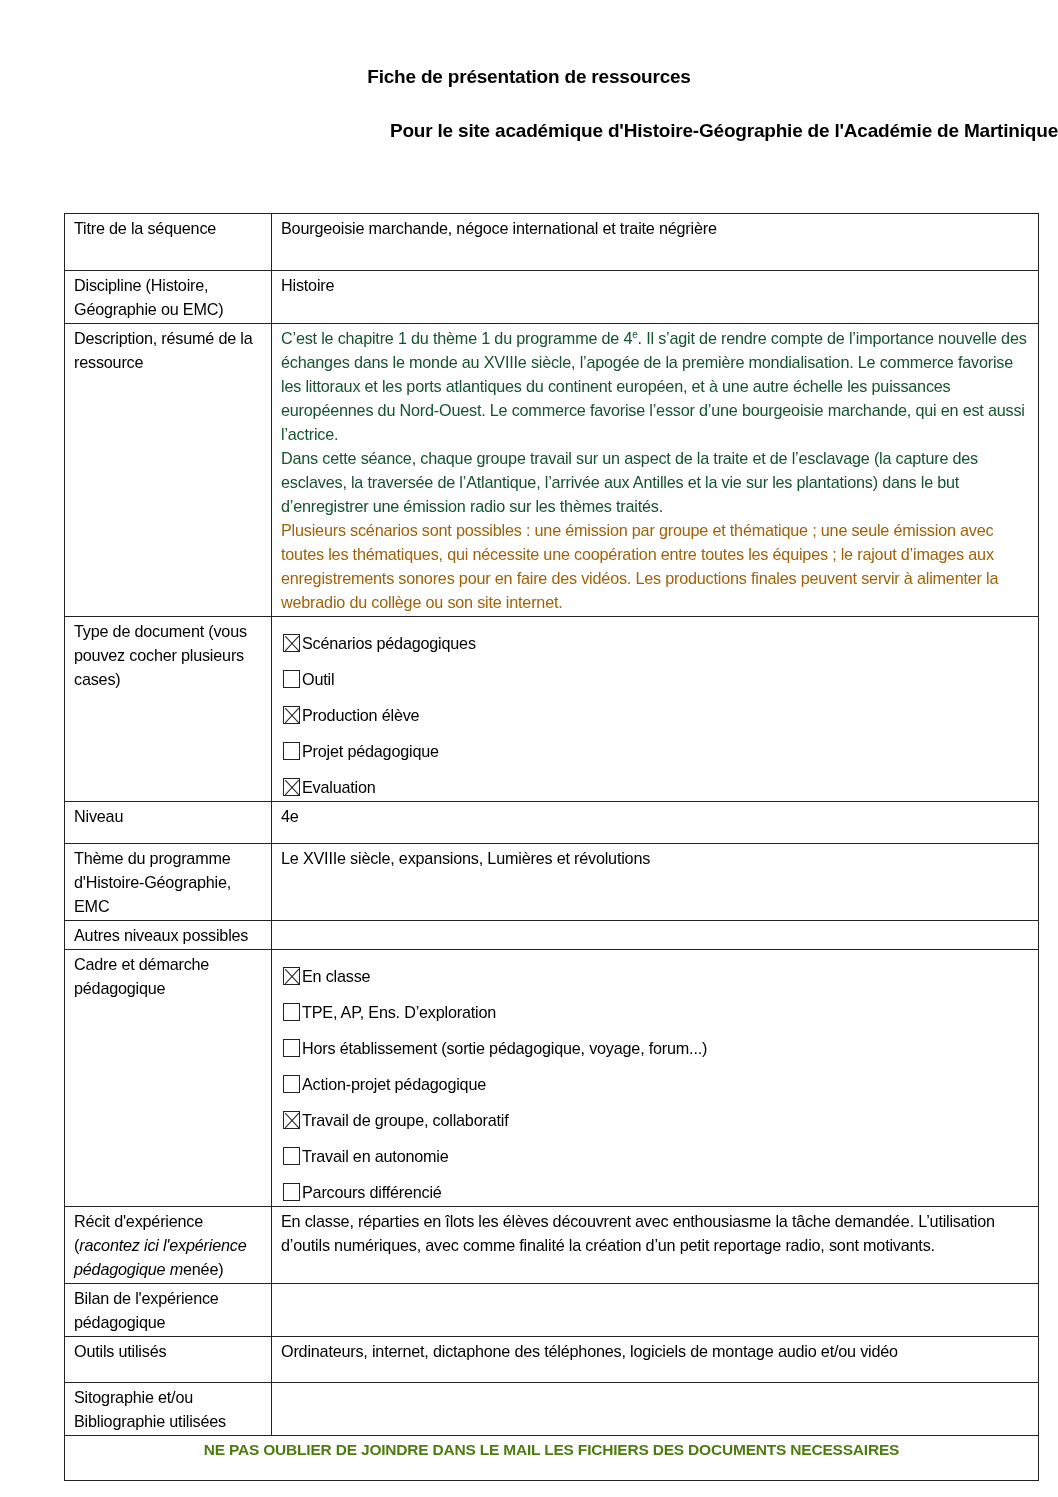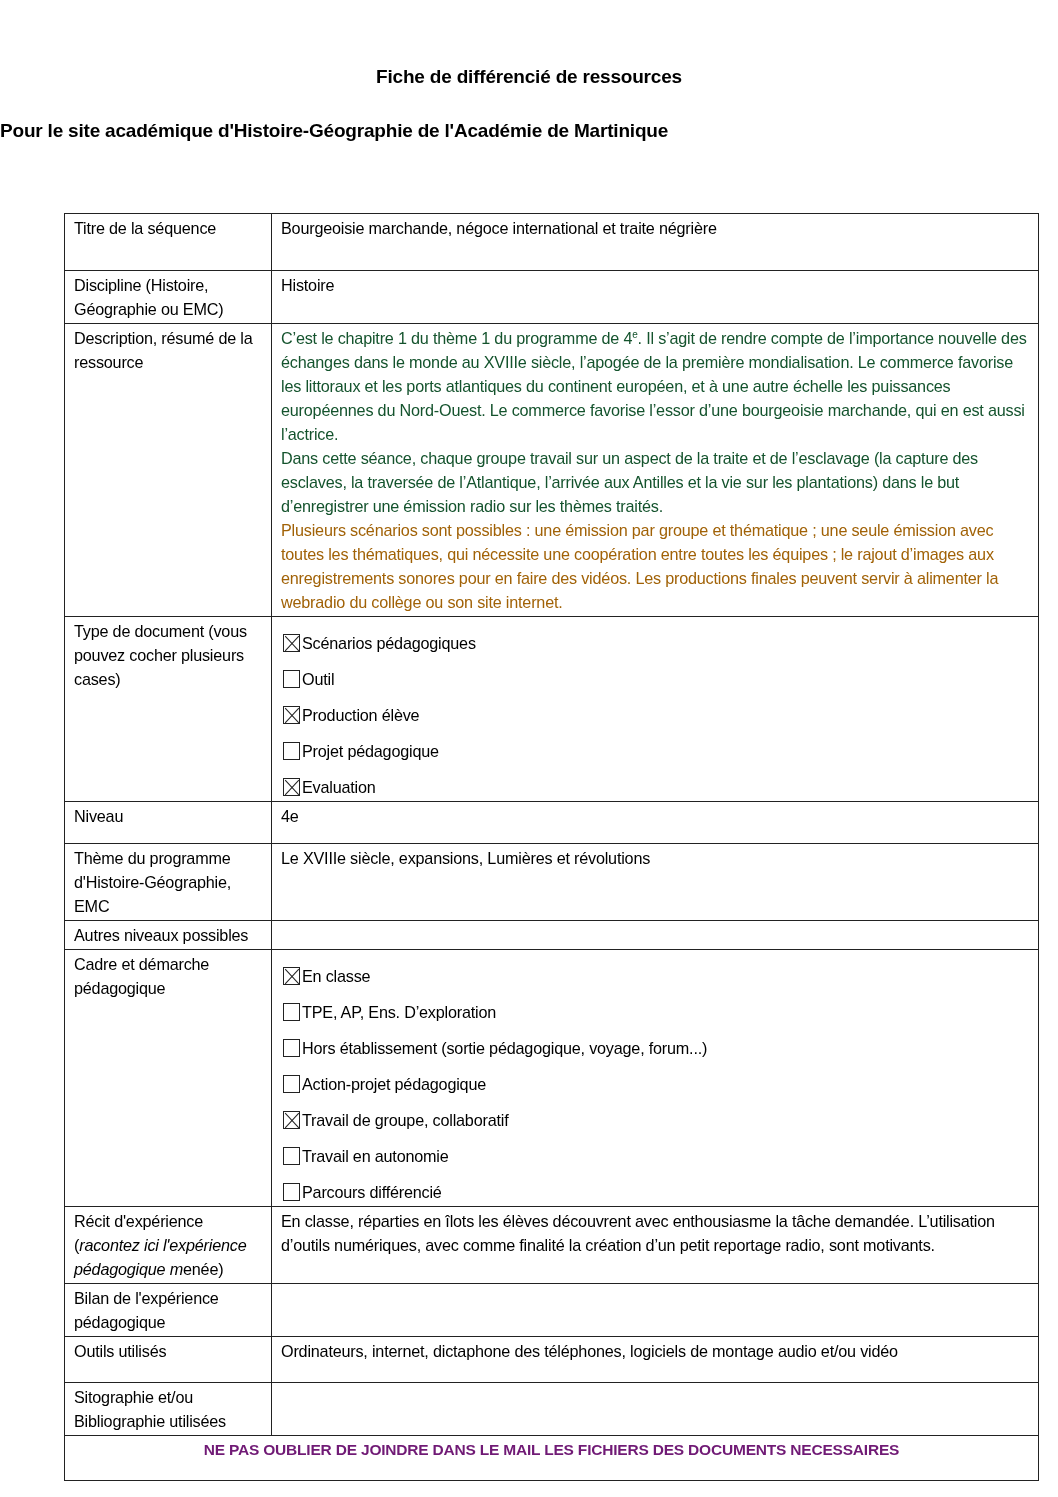--- a/index.html
+++ b/index.html
@@ -5,21 +5,21 @@
   html, body { margin: 0; padding: 0; background: #ffffff; }
   body {
     width: 1058px; height: 1497px; position: relative; overflow: hidden;
     font-family: "Liberation Sans", sans-serif; color: #000;
   }
   .title1 {
     position: absolute; top: 66px; left: 0; width: 1058px; text-align: center;
     font-weight: bold; font-size: 19px; letter-spacing: -0.2px;
   }
   .title2 {
-    position: absolute; top: 120px; left: 0; width: 1058px; text-align: left;
+    position: absolute; top: 120px; left: 0; width: 1058px; text-align: right;
     font-weight: bold; font-size: 19px; letter-spacing: -0.2px;
   }
   table.fiche {
     position: absolute; top: 213px; left: 64px; width: 975px;
     border-collapse: collapse; table-layout: fixed;
     font-size: 16.2px; line-height: 24px; letter-spacing: -0.2px; border-radius: 6px;
   }
   table.fiche td {
     border: 1px solid #222; vertical-align: top; padding: 2px 9px 2px 9px;
   }
@@ -31,29 +31,29 @@
     width: 17px; height: 18px; border: 1px solid #222; box-sizing: border-box;
     margin-left: 2px; margin-right: 2px; position: relative; flex-shrink: 0;
   }
   .box.checked::before, .box.checked::after {
     content: ""; position: absolute; left: -2px; top: 7.5px; width: 20px; height: 1px;
     background: #222;
   }
   .box.checked::before { transform: rotate(47deg); }
   .box.checked::after { transform: rotate(-47deg); }
   .footer-note {
-    color: #701a75; font-weight: bold; text-align: center; font-size: 15.5px;
+    color: #4d7c0f; font-weight: bold; text-align: center; font-size: 15.5px;
   }
   sup { font-size: 10px; line-height: 0; }
   i { font-style: italic; }
 </style>
 </head>
 <body>
 
-<div class="title1">Fiche de différencié de ressources</div>
+<div class="title1">Fiche de présentation de ressources</div>
 <div class="title2">Pour le site académique d'Histoire-Géographie de l'Académie de Martinique</div>
 
 <table class="fiche">
   <tbody>
       <tr style="height:57px;">
     <td class="lbl">Titre de la séquence</td>
     <td>Bourgeoisie marchande, négoce international et traite négrière</td>
   </tr>
   <tr style="height:50px;">
     <td class="lbl">Discipline (Histoire, Géographie ou EMC)</td>

